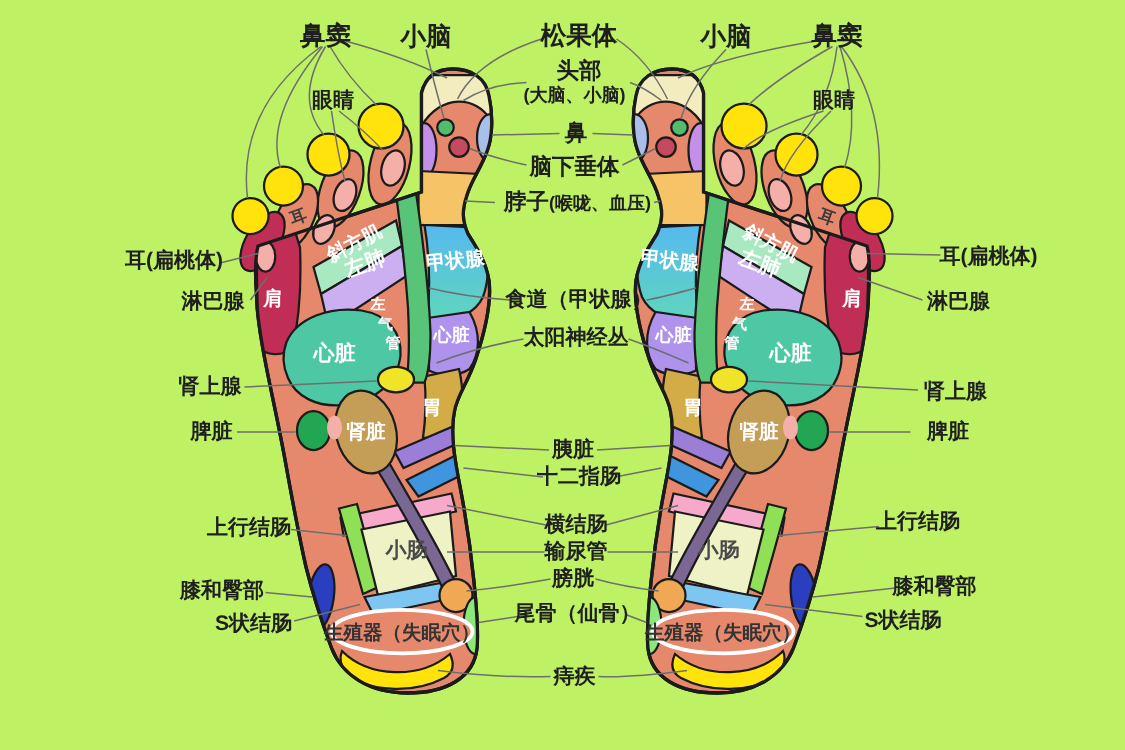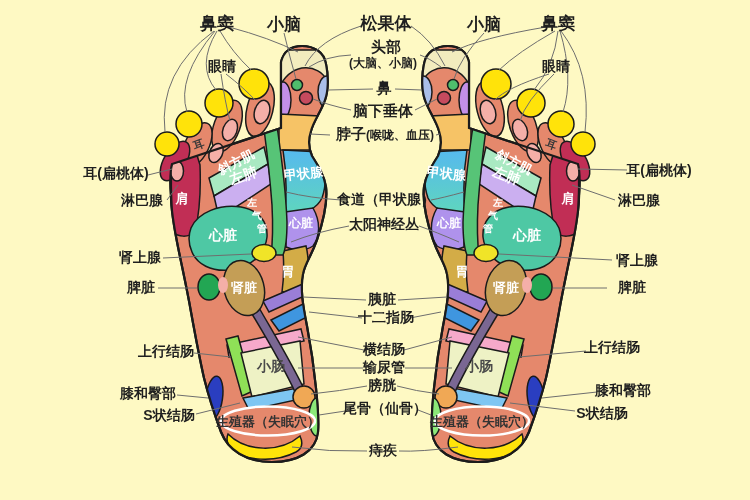--- a/index.html
+++ b/index.html
@@ -1,16 +1,16 @@
 <!DOCTYPE html>
 <html><head>
 <meta charset="utf-8">
 <style>
   html,body{margin:0;padding:0;background:#fff;}
-  .stage{position:relative;width:750px;height:500px;background:#fef9c3;overflow:hidden;
+  .stage{position:relative;width:750px;height:500px;background:#bef264;overflow:hidden;
          font-family:"Liberation Sans","DejaVu Sans",sans-serif;text-align:center;}
   svg{display:block;}
   text{text-anchor:middle;fill:#1f1f1f;font-family:"Liberation Sans","DejaVu Sans",sans-serif;}
   .lab{font-size:14px;font-weight:600;}
   .lab-lg{font-size:17px;font-weight:700;}
   .lab-md{font-size:15px;font-weight:700;}
   .lab-sm{font-size:12px;font-weight:600;}
   .wt{fill:#ffffff;font-size:13px;font-weight:700;}
   .wt-lg{fill:#ffffff;font-size:14px;font-weight:700;}
   .wt-sm{fill:#ffffff;font-size:12px;font-weight:700;}

